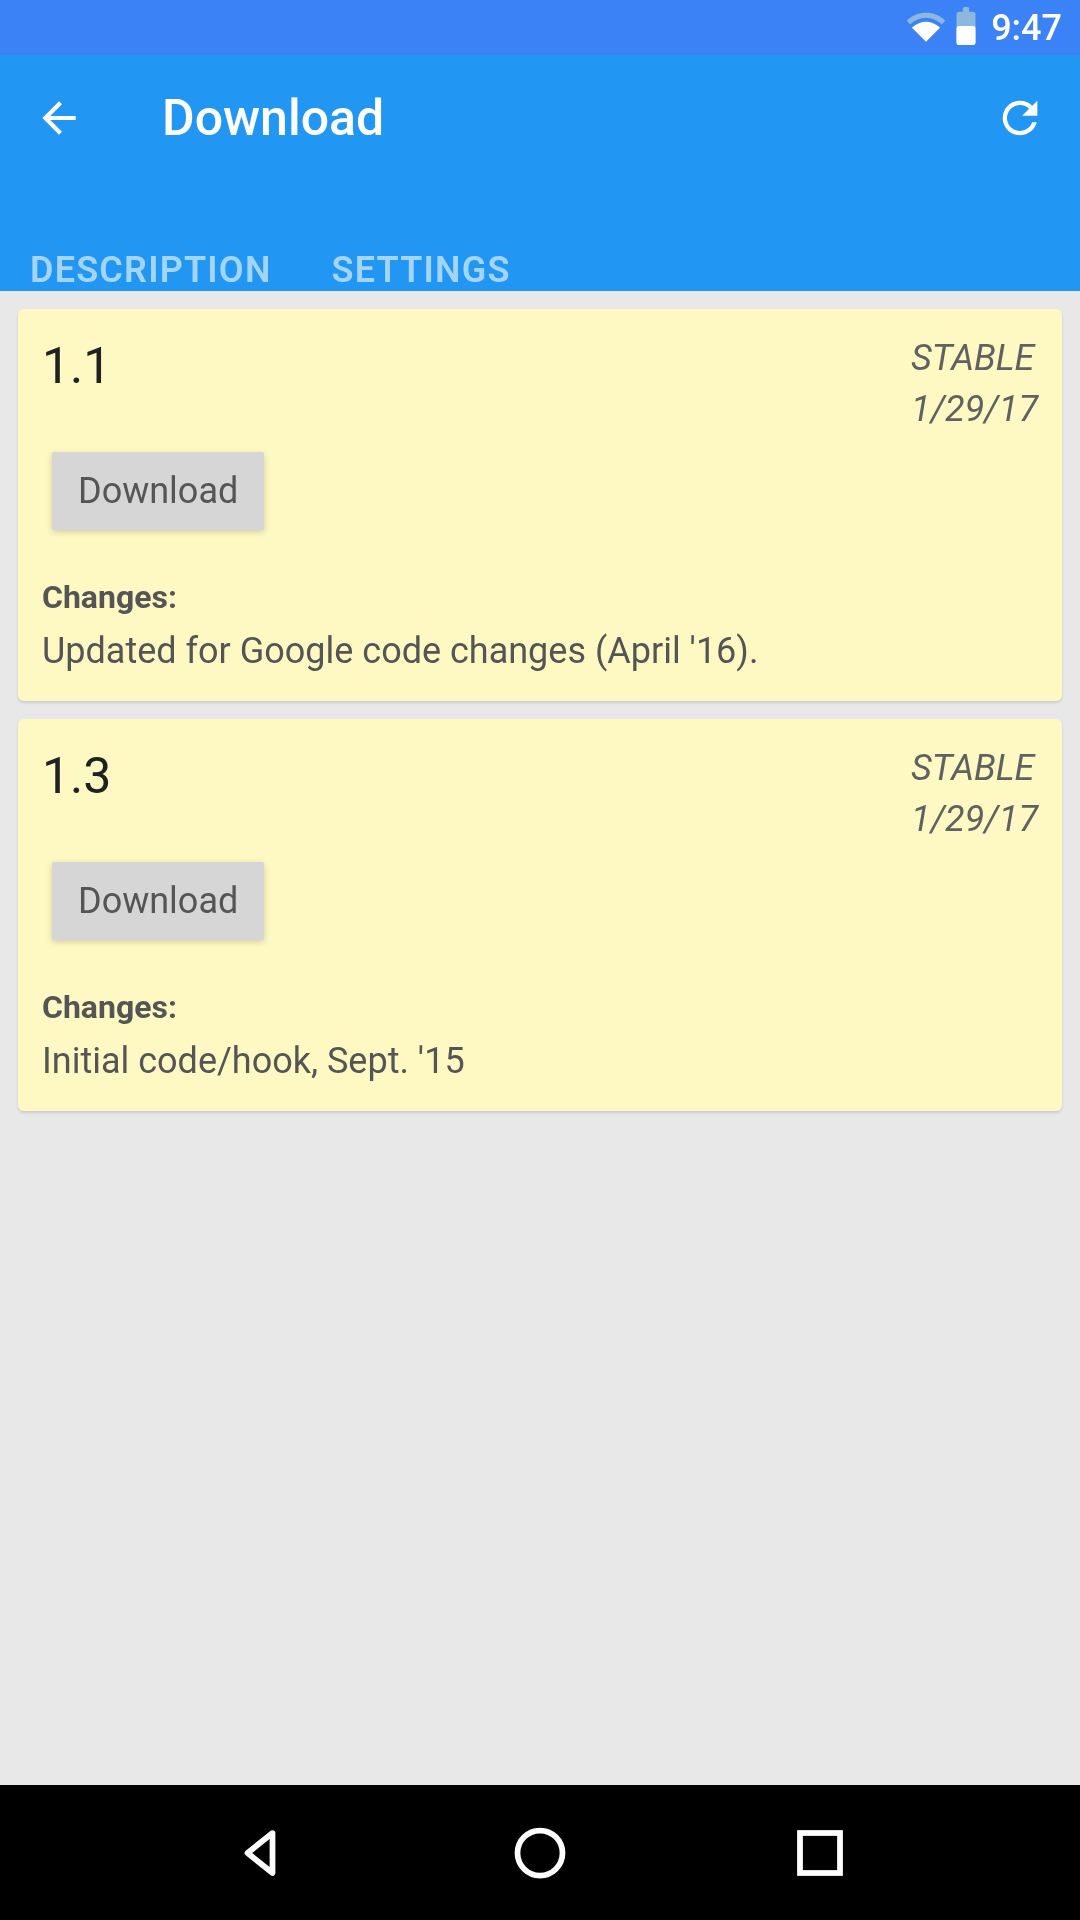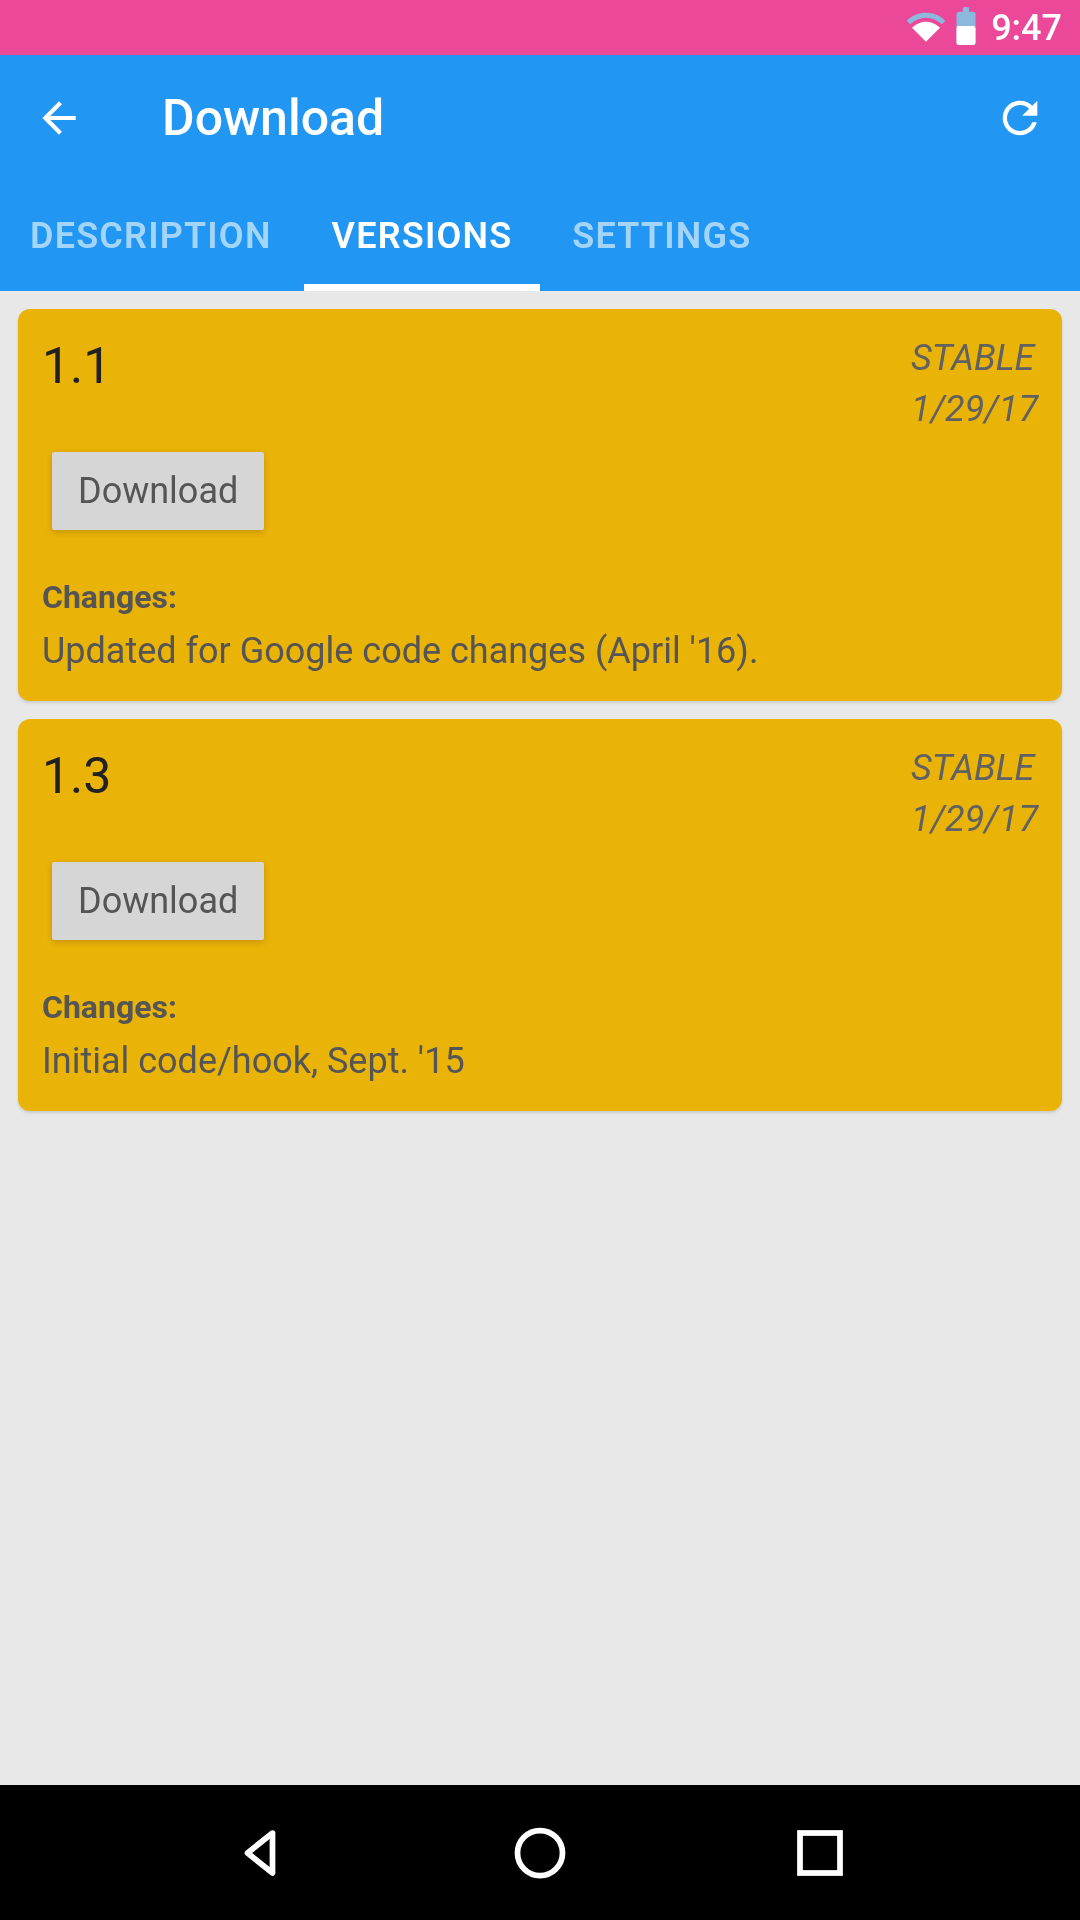--- a/index.html
+++ b/index.html
@@ -10,21 +10,21 @@
     }
     body {
       width: 1080px;
       height: 1920px;
       background: #e8e8e8;
       overflow: hidden;
       position: relative;
     }
     .status-bar {
       height: 55px;
-      background: #ec4899;
+      background: #3b82f6;
       display: flex;
       justify-content: flex-end;
       align-items: center;
       padding-right: 18px;
       gap: 8px;
     }
     .wifi-icon svg {
       width: 42px;
       height: 42px;
     }
@@ -79,21 +79,21 @@
     }
     .tabs {
       height: 110px;
       display: flex;
       align-items: center;
     }
     .tab {
       padding: 0 30px;
       height: 100%;
       display: flex;
-      align-items: center;
+      align-items: flex-end;
       color: #a3d5fa;
       font-size: 36px;
       font-weight: 600;
       letter-spacing: 1.2px;
       cursor: pointer;
       position: relative;
     }
     .tab.active {
       color: white;
     }
@@ -103,22 +103,22 @@
       bottom: 0;
       left: 2px;
       right: 2px;
       height: 7px;
       background: white;
     }
     .content {
       padding: 18px;
     }
     .card {
-      background: #eab308;
-      border-radius: 12px;
+      background: #fef9c3;
+      border-radius: 6px;
       box-shadow: 0 2px 3px rgba(0,0,0,0.12);
       padding: 28px 24px 26px 24px;
       margin-bottom: 18px;
     }
     .card-header {
       display: flex;
       justify-content: space-between;
       align-items: flex-start;
     }
     .version-number {
@@ -221,23 +221,20 @@
     <span class="refresh-button">
       <svg viewBox="0 0 24 24" fill="white">
         <path d="M17.65 6.35A7.958 7.958 0 0012 4c-4.42 0-7.99 3.58-7.99 8s3.57 8 7.99 8c3.73 0 6.84-2.55 7.73-6h-2.08A5.99 5.99 0 0112 18c-3.31 0-6-2.69-6-6s2.69-6 6-6c1.66 0 3.14.69 4.22 1.78L13 11h7V4l-2.35 2.35z"></path>
       </svg>
     </span>
   </div>
   <div class="tabs">
     <div class="tab">
       <span>DESCRIPTION</span>
     </div>
-    <div class="tab active">
-      <span>VERSIONS</span>
-    </div>
     <div class="tab">
       <span>SETTINGS</span>
     </div>
   </div>
 </div>
 
 <div class="content">
   <div class="card">
     <div class="card-header">
       <span class="version-number">1.1</span>

